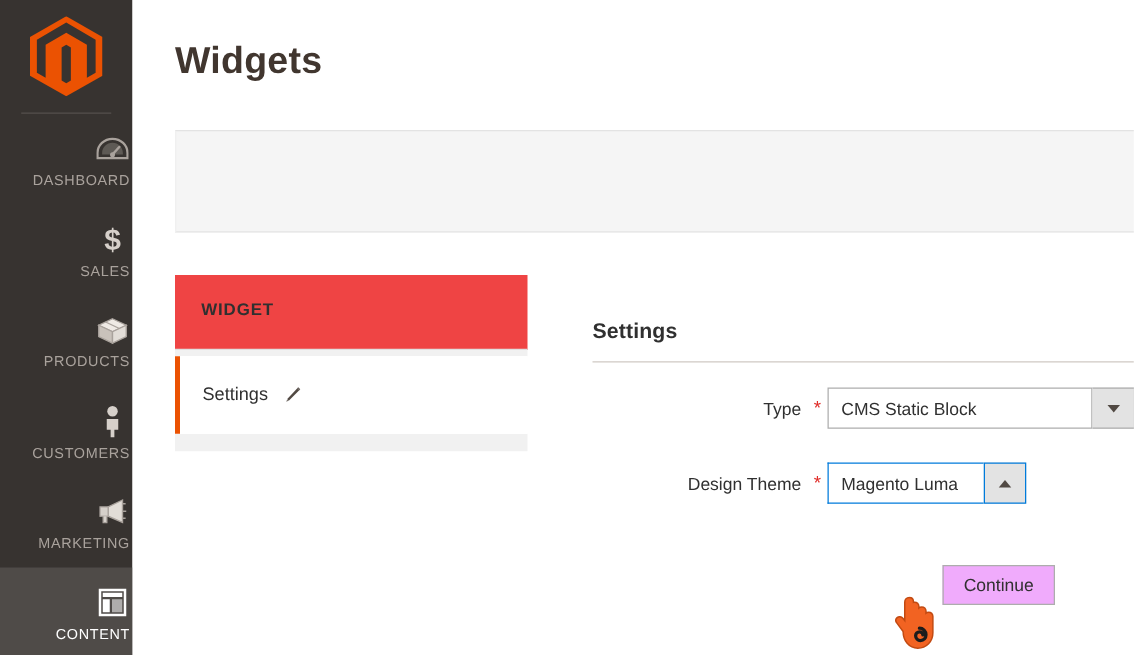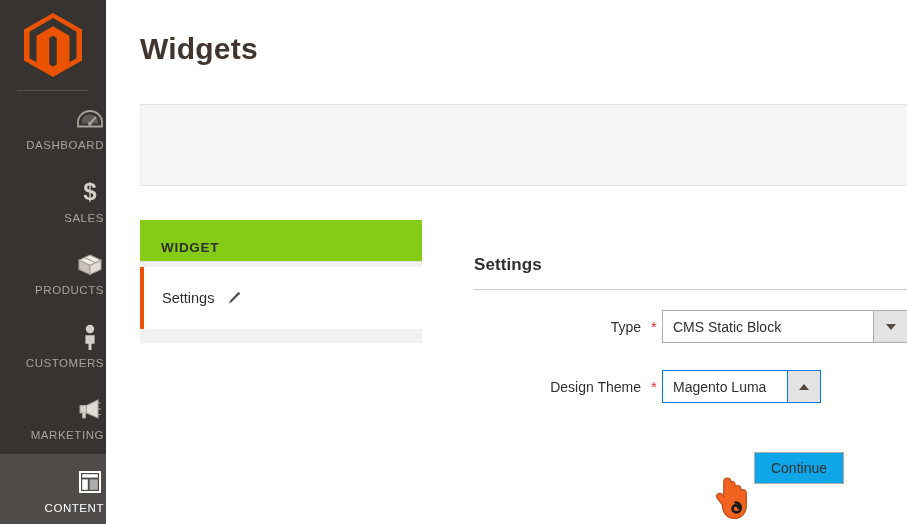--- a/index.html
+++ b/index.html
@@ -69,22 +69,22 @@
     border-bottom: 1px solid #e3e3e3;
     border-left: 1px solid #f0f0f0;
   }
 
   
   .widget-card {
     position: absolute; left: 34px; top: 220px;
     width: 282px;
   }
   .widget-card-head {
-    background: #84cc16;
-    padding: 20px 0 6px 21px;
+    background: #ef4444;
+    padding: 20px 0 24px 21px;
     font-size: 13.5px; font-weight: bold; color: #303030;
     letter-spacing: .7px;
     border-bottom: 1px solid #e0e0e0;
   }
   .widget-tab-gap { height: 5px; background: #f1f1f1; }
   .widget-tab {
     position: relative;
     background: #ffffff;
     height: 62px;
     display: flex; align-items: center;
@@ -137,21 +137,21 @@
   .sel-wrap.focused .sel-box { border-color: #007bdb; border-right: none; }
   .sel-wrap.focused .sel-btn { border-color: #007bdb; border-left: 1px solid #007bdb; }
   .tri { width: 0; height: 0; }
   .tri-down { border-left: 5px solid transparent; border-right: 5px solid transparent; border-top: 6px solid #514943; }
   .tri-up { border-left: 5px solid transparent; border-right: 5px solid transparent; border-bottom: 6px solid #514943; }
 
   
   .continue-btn {
     position: absolute; left: 648px; top: 452px;
     width: 90px; height: 32px;
-    background: #0ea5e9;
+    background: #f0abfc;
     border: 1px solid #adadad;
     font-size: 14px; color: #303030;
     font-family: "Liberation Sans", sans-serif;
     cursor: pointer;
   }
 
   
   .cursor { position: absolute; left: 716px; top: 477px; pointer-events: none; }
 </style>
 </head>

